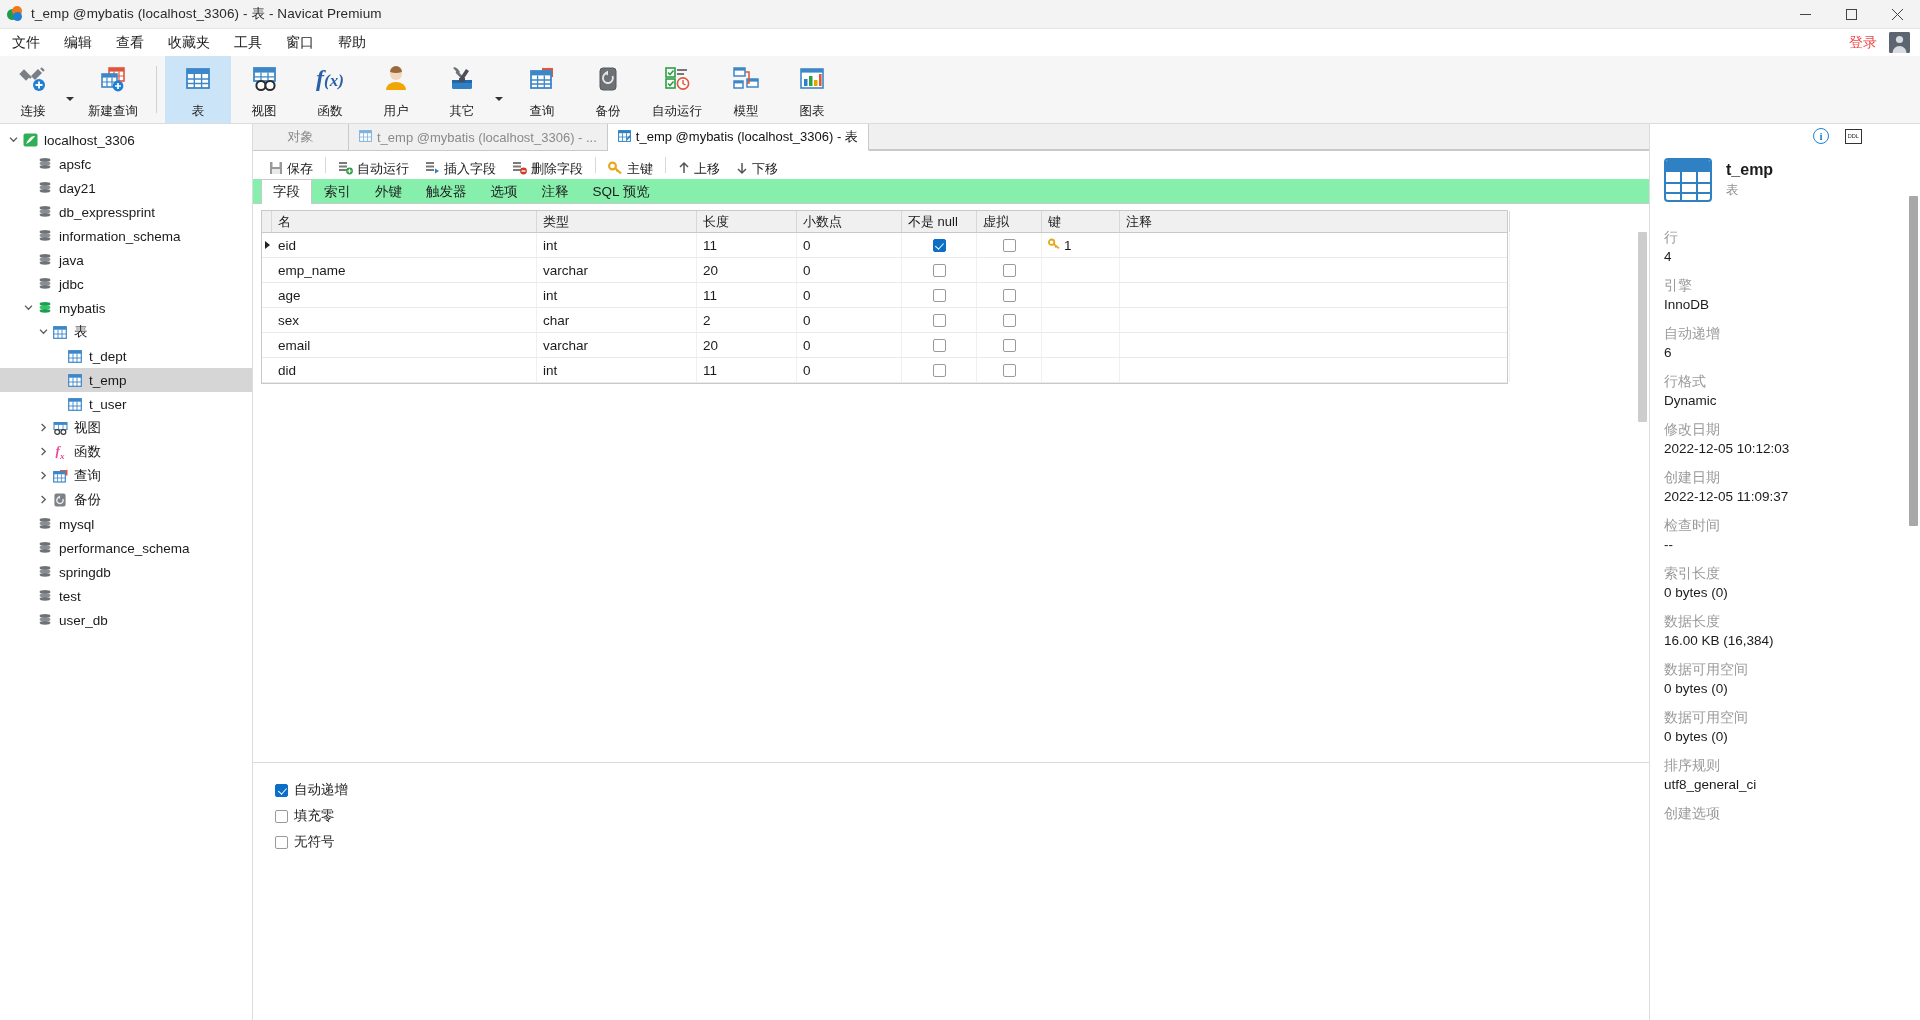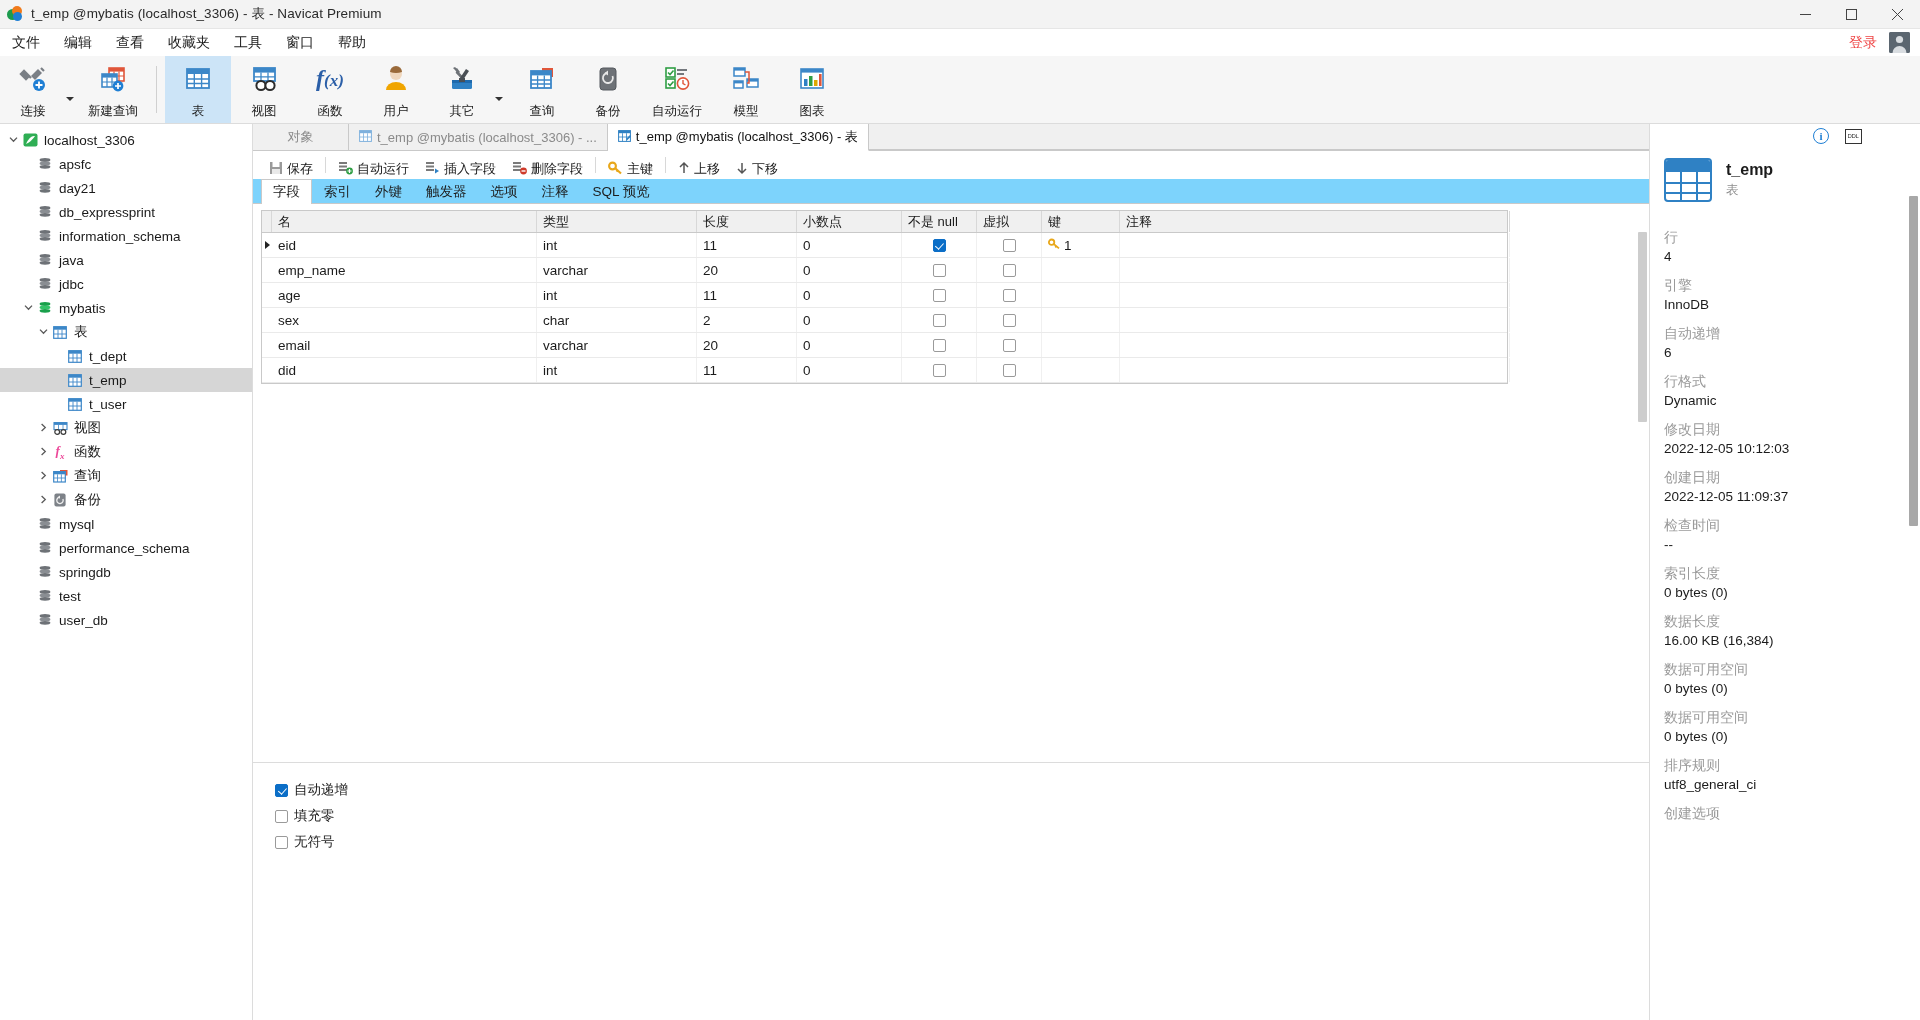--- a/index.html
+++ b/index.html
@@ -73,21 +73,21 @@
   .tabstrip { height: 27px; background: #f0f0f0; display: flex; align-items: stretch; border-bottom: 1px solid #c9c9c9; flex:0 0 27px;}
   .tabstrip .obj-tab { width: 96px; display:flex;align-items:center;justify-content:center; font-size:13px; color:#8a8a8a; background:#f0f0f0; border-right:1px solid #c9c9c9;}
   .tab { display: flex; align-items: center; gap: 5px; padding: 0 10px; font-size: 13px; border-right: 1px solid #c9c9c9; background:#f0f0f0; color:#8a8a8a;}
   .tab.active { background: #ffffff; color:#111; border-bottom: 1px solid #fff; margin-bottom:-1px;}
   .tab-fill { flex:1 1 auto; background:#f0f0f0; border-bottom:1px solid #c9c9c9;}
 
   .subtoolbar { height: 28px; display: flex; align-items: center; gap: 0px; padding-left: 8px; flex:0 0 28px; background:#fff;}
   .sb-btn { display:flex; align-items:center; gap:4px; padding: 0 8px; height:24px; font-size:13px; color:#1b1b1b;margin-top:8px; }
   .sb-sep { width:1px; height:16px; background:#d8d8d8; margin: 0 4px;}
 
-  .fieldtabs { height: 25px; display:flex; align-items:stretch; border-bottom:1px solid #c9c9c9; flex:0 0 25px; padding-left: 8px; background:#7dd3fc;}
+  .fieldtabs { height: 25px; display:flex; align-items:stretch; border-bottom:1px solid #c9c9c9; flex:0 0 25px; padding-left: 8px; background:#86efac;}
   .ft { padding: 0 11px; display:flex; align-items:center; font-size:13.5px; color:#1c1c1c; border:1px solid transparent; border-bottom:none;}
   .ft.active { background:#fff; border-color:#c9c9c9; margin-bottom:-1px; }
 
   
   .gridwrap { flex: 1 1 auto; min-height:0; display:flex; flex-direction:column; padding: 6px 0 0 8px; position:relative;}
   .grid { border:1px solid #c9c9c9; border-top:1px solid #c9c9c9; width: 1247px; background:#fff;}
   .grid-head { display:flex; height:22px; background:#f0f0f0; border-bottom:1px solid #c9c9c9;}
   .gh { display:flex; align-items:center; padding-left:6px; font-size:13px; color:#1b1b1b; border-right:1px solid #d8d8d8;}
   .grow { display:flex; height:25px; border-bottom:1px solid #eaeaea; align-items:center;}
   .gc { display:flex; align-items:center; padding-left:6px; font-size:13.5px; color:#1b1b1b; height:100%; border-right:1px solid #f0f0f0;}

